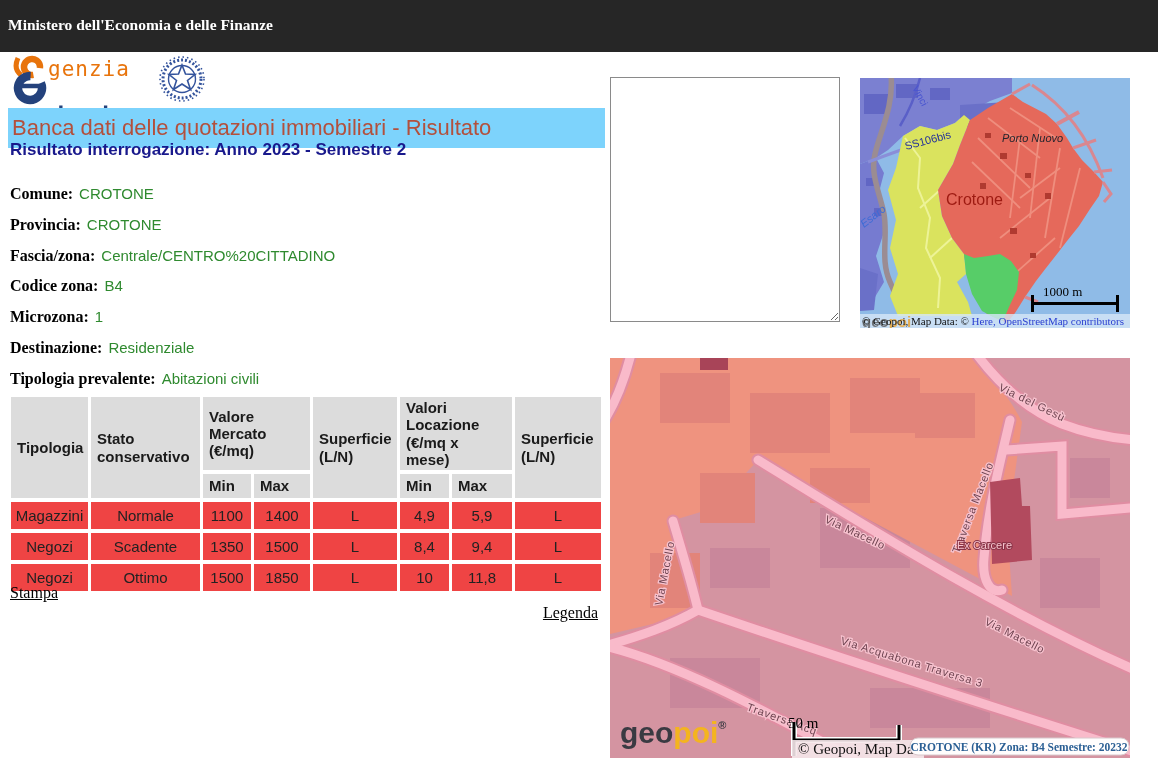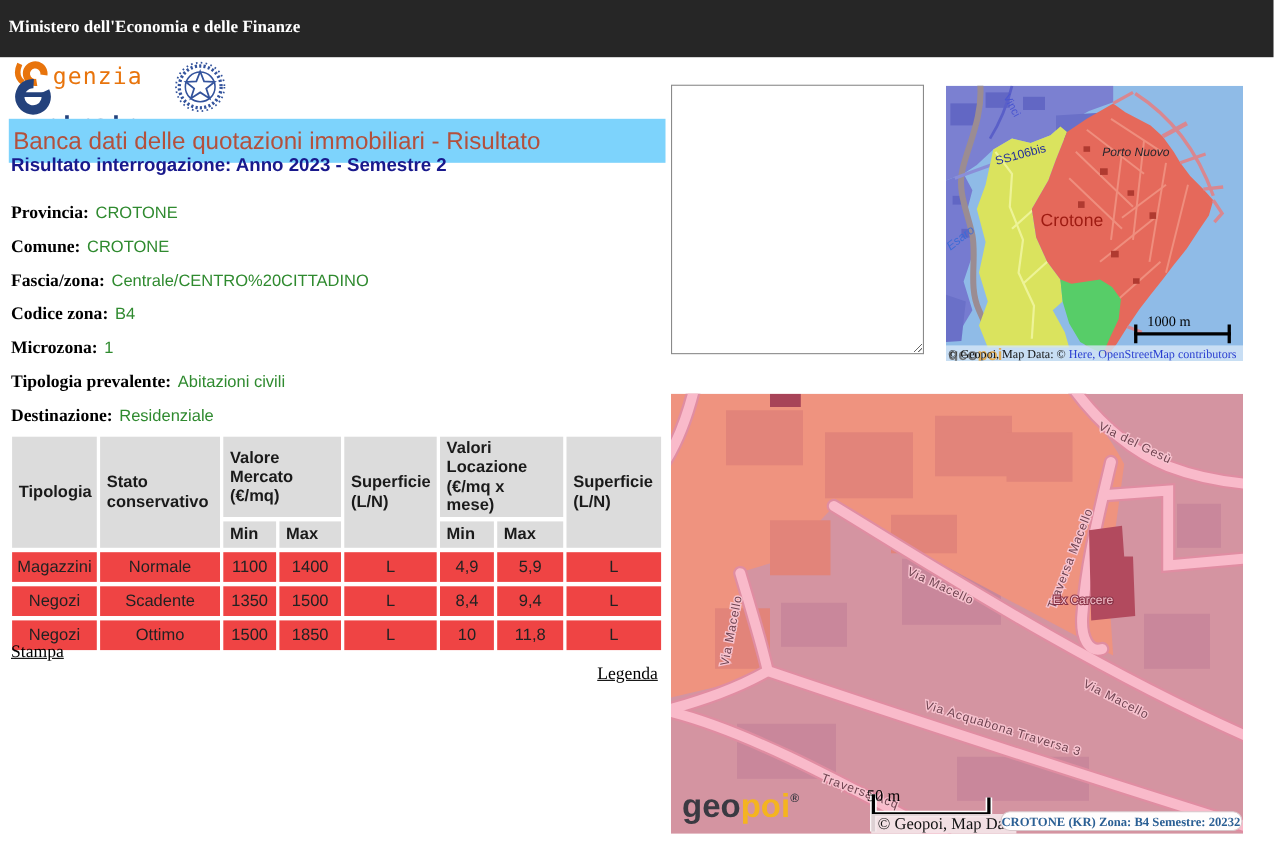--- a/index.html
+++ b/index.html
@@ -83,39 +83,39 @@
       <path d="M24,10 L27.5,19 L37,19.5 L29.5,25.5 L32.5,34.5 L24,29 L15.5,34.5 L18.5,25.5 L11,19.5 L20.5,19 Z" fill="#fff" stroke="#33539C" stroke-width="1.6"></path>
     </svg>
   </div>
 
   <div class="title-bar">Banca dati delle quotazioni immobiliari - Risultato</div>
 
   <div class="result-heading">Risultato interrogazione: Anno 2023 - Semestre 2</div>
 
   <div class="fields">
     <div class="field">
+      <span class="flabel">Comune:</span><span class="fvalue">CROTONE</span>
+    </div>
+    <div class="field">
       <span class="flabel">Provincia:</span><span class="fvalue">CROTONE</span>
     </div>
     <div class="field">
-      <span class="flabel">Comune:</span><span class="fvalue">CROTONE</span>
-    </div>
-    <div class="field">
       <span class="flabel">Fascia/zona:</span><span class="fvalue">Centrale/CENTRO%20CITTADINO</span>
     </div>
     <div class="field">
       <span class="flabel">Codice zona:</span><span class="fvalue">B4</span>
     </div>
     <div class="field">
       <span class="flabel">Microzona:</span><span class="fvalue">1</span>
     </div>
     <div class="field">
+      <span class="flabel">Destinazione:</span><span class="fvalue">Residenziale</span>
+    </div>
+    <div class="field">
       <span class="flabel">Tipologia prevalente:</span><span class="fvalue">Abitazioni civili</span>
-    </div>
-    <div class="field">
-      <span class="flabel">Destinazione:</span><span class="fvalue">Residenziale</span>
     </div>
   </div>
 
   <table class="quot">
     <colgroup>
       <col style="width:77px">
         <col style="width:109px">
         <col style="width:48px">
         <col style="width:56px">
       <col style="width:84px">

